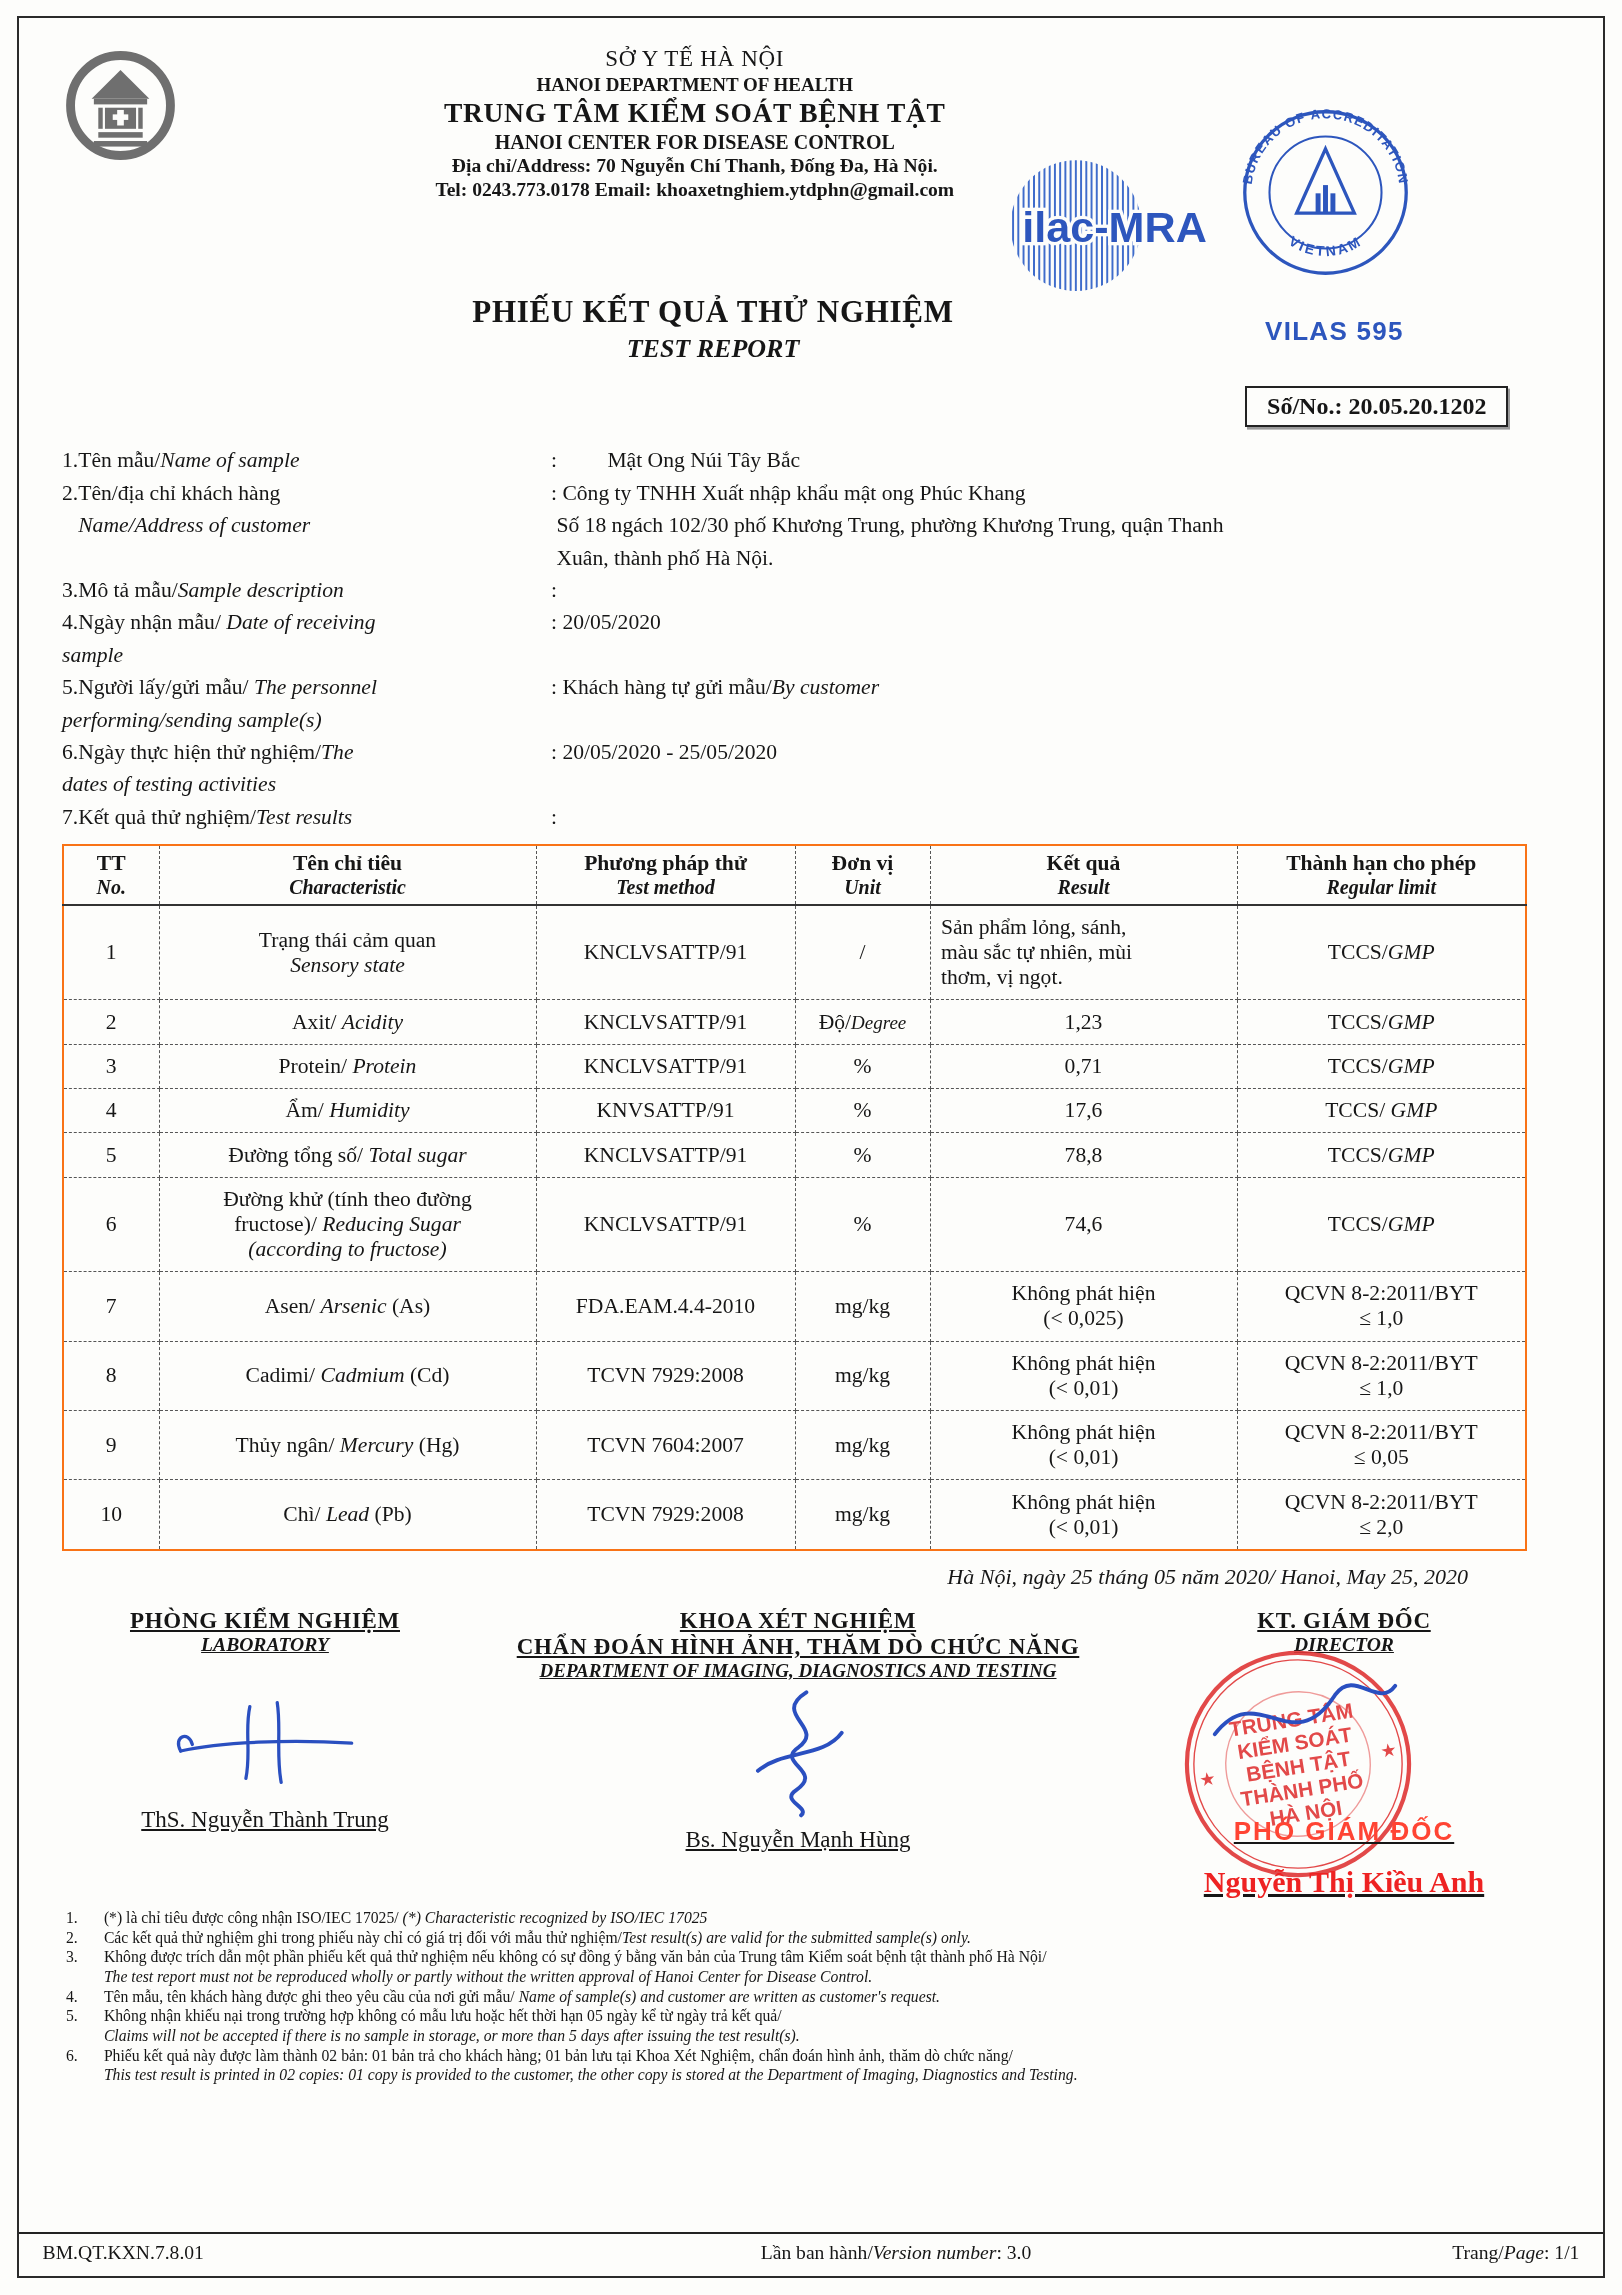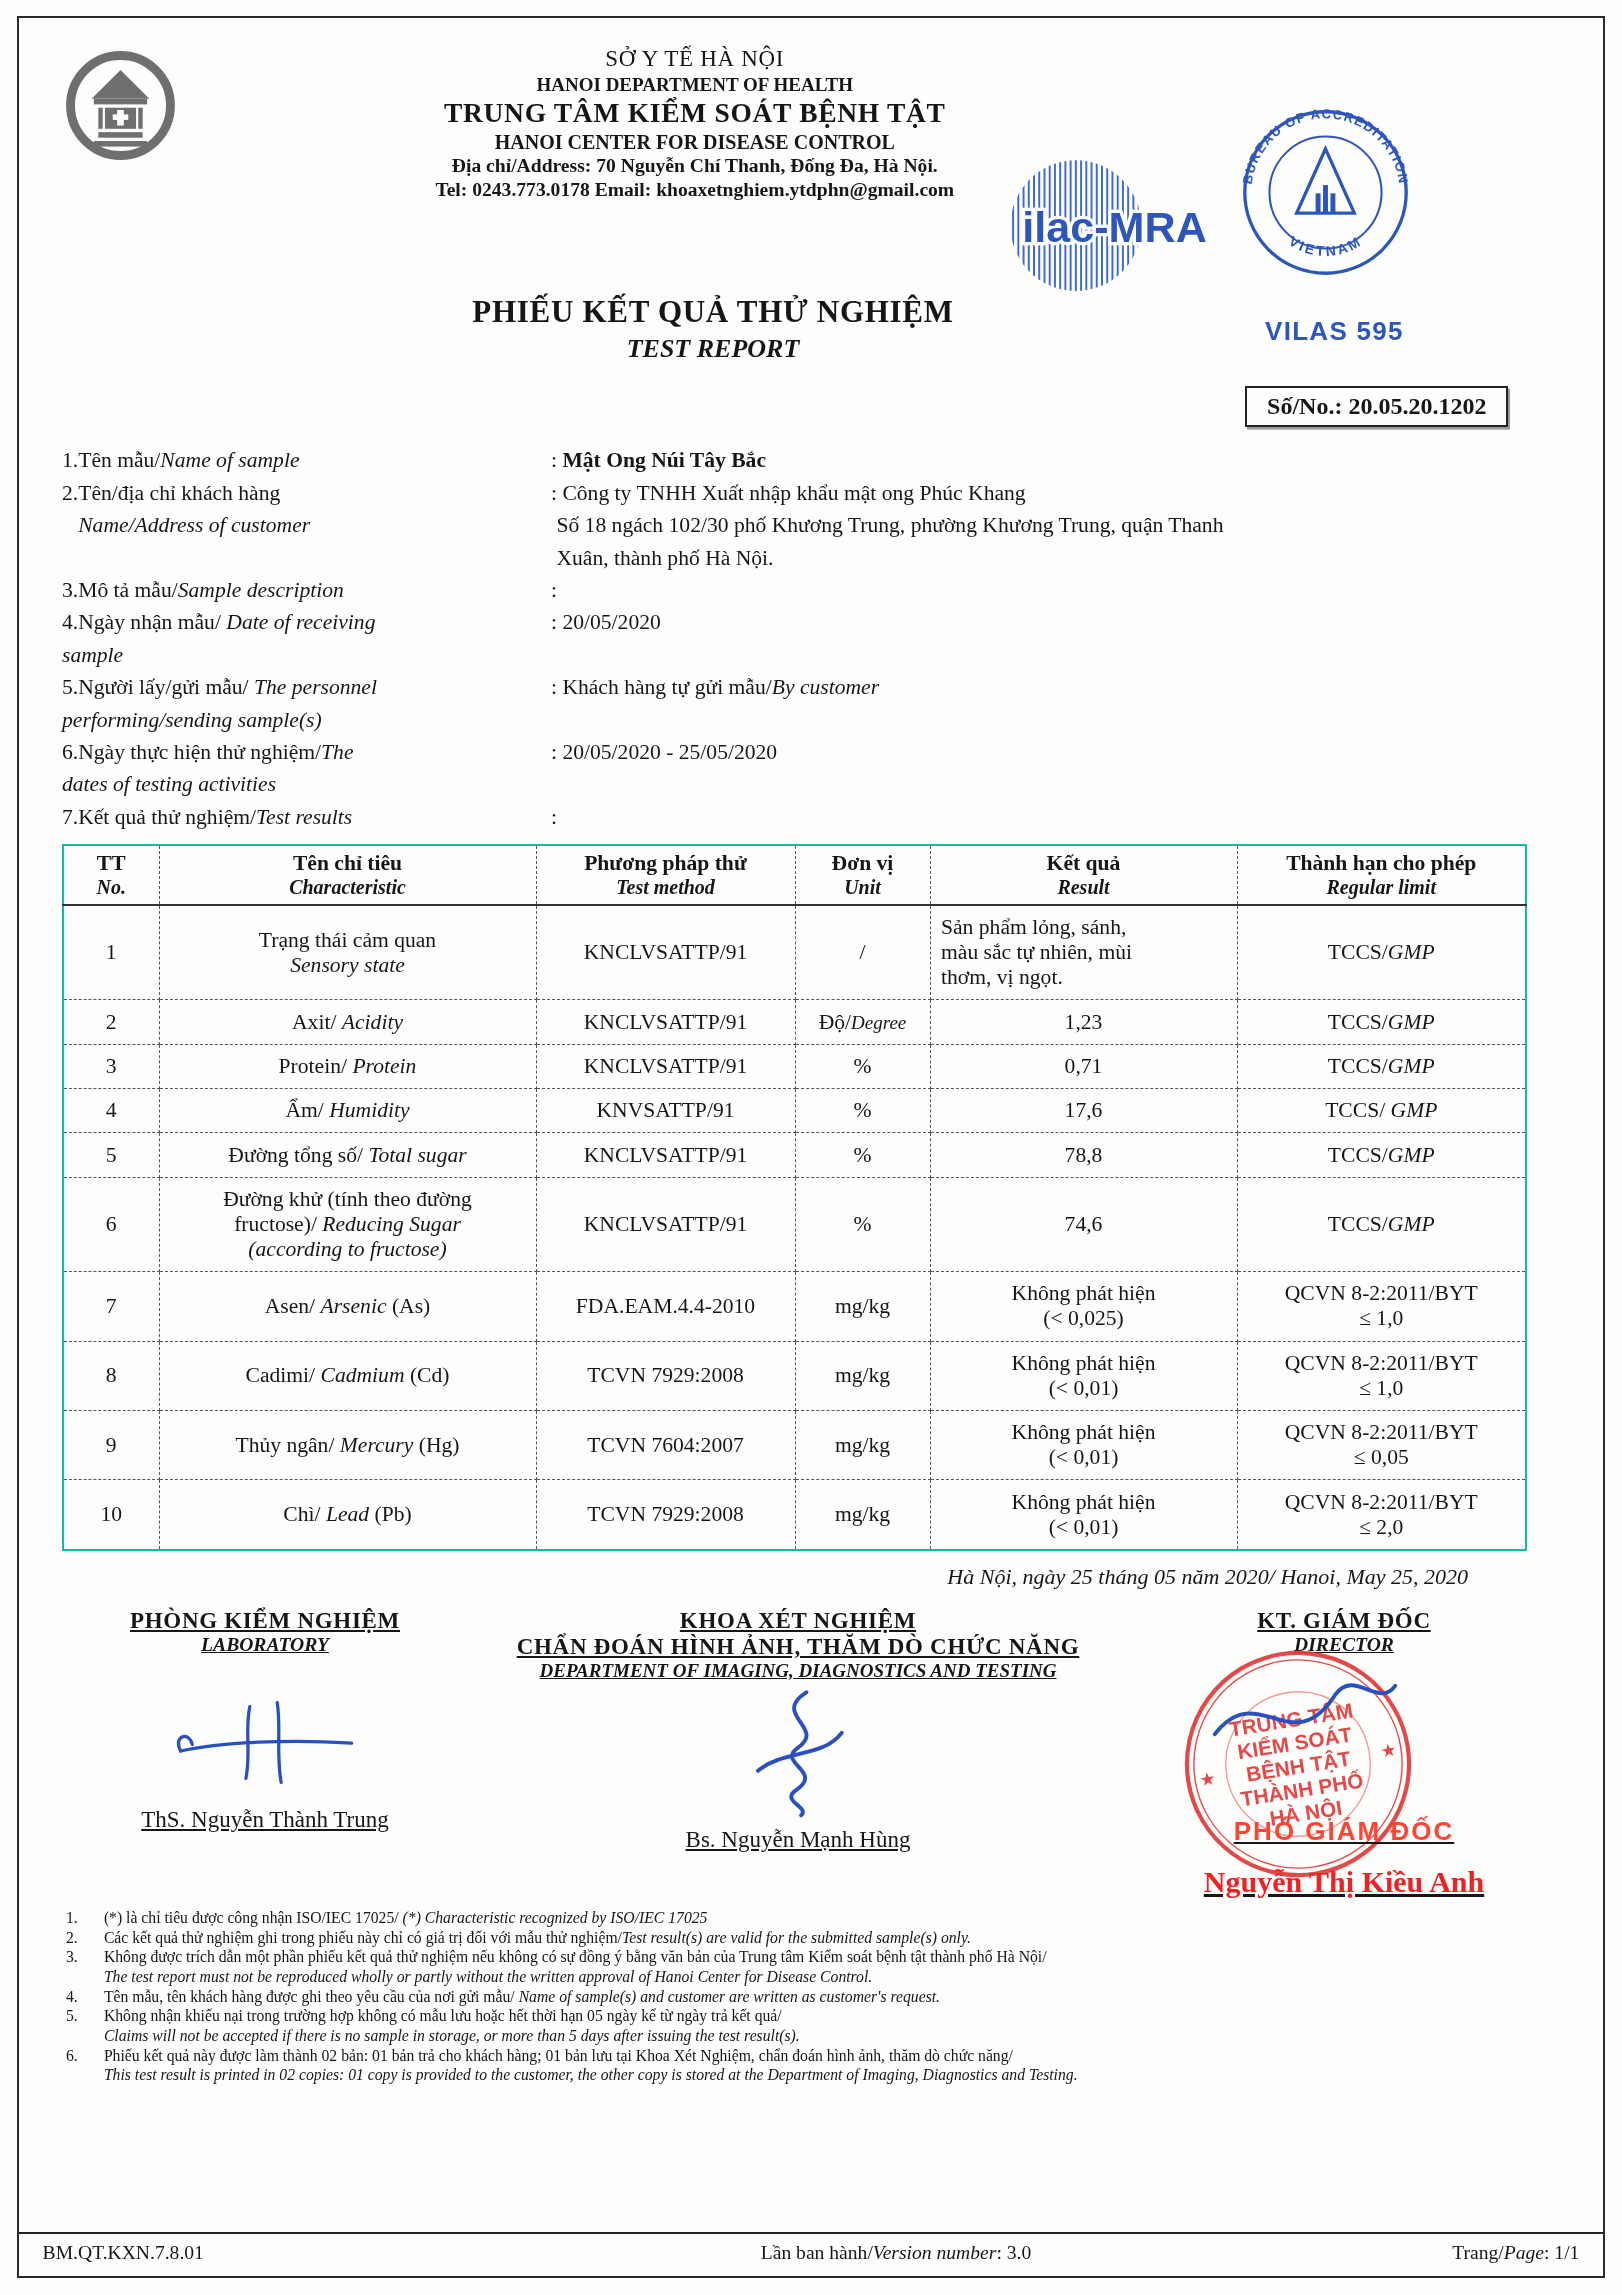--- a/index.html
+++ b/index.html
@@ -1,21 +1,21 @@
 <!DOCTYPE html>
 <html style="font-size:10.5px"><head>
 <meta charset="utf-8">
 <style>
   html,body{margin:0;padding:0;background:#fff;}
   .page{position:relative;width:1622px;height:2295px;background:#fdfdfb;overflow:hidden;
         font-family:"Liberation Serif",serif;color:#161616;}
   .frame{position:absolute;inset:15.7px 17px 17px 17px;border:2px solid #2a2a2a;
          padding:27.5px 43px 0 43px;box-sizing:border-box;overflow:hidden;}
   .it{font-style:italic;}
-  .bd{font-weight:bold;}
+  .bd{font-weight:normal;margin-left:45px;}
 
   
   .header{display:flex;align-items:flex-start;}
   .logo{width:111px;height:111px;flex:none;margin:5.2px 0 0 2.6px;}
   .head-center{flex:1;text-align:center;line-height:1.22;padding:0 451px 0 105px;}
   .h-dept{font-size:23px;letter-spacing:0.7px;}
   .h-dept-en{font-size:19px;font-weight:bold;}
   .h-org{font-size:27.5px;font-weight:bold;letter-spacing:0.7px;}
   .h-org-en{font-size:20px;font-weight:bold;}
   .h-addr,.h-tel{font-size:19.6px;font-weight:bold;}
@@ -34,21 +34,21 @@
              padding:5.2px 19.6px;font-size:24px;font-weight:bold;box-shadow:2px 2.6px 0 #9a9a9a;}
 
   
   .fields{margin-top:17px;font-size:21.6px;line-height:1.5;}
   .field-row{display:flex;}
   .field-label{width:489px;flex:none;white-space:pre-wrap;}
   .field-value{flex:1;white-space:pre-wrap;}
 
   
   .results{margin-top:10.5px;border-collapse:collapse;width:1463px;font-size:21.6px;
-           table-layout:fixed;border:2px solid #14b8a6;}
+           table-layout:fixed;border:2px solid #f97316;}
   .results th,.results td{border:1.3px dashed #555;padding:9.2px 7.9px;vertical-align:middle;
            text-align:center;overflow:hidden;}
   .results thead th{font-weight:bold;border-bottom:2px solid #333;padding:5.2px 3.9px;}
   .th-en{font-style:italic;font-size:20px;}
   .c-name{text-align:left;padding-left:11.8px;}
   .c-result.left{text-align:left;padding-left:10.5px;}
   .c-unit .it{font-size:19px;}
 
   .date-line{margin-top:13px;padding-right:92px;text-align:right;font-style:italic;font-size:22px;}
 

